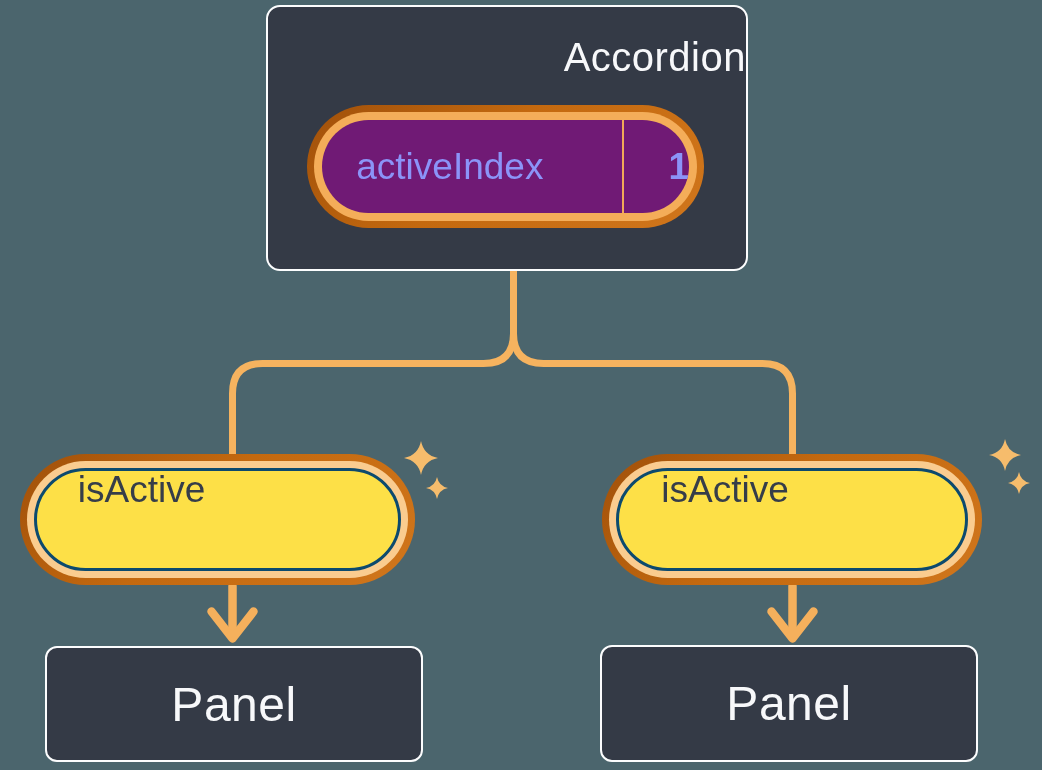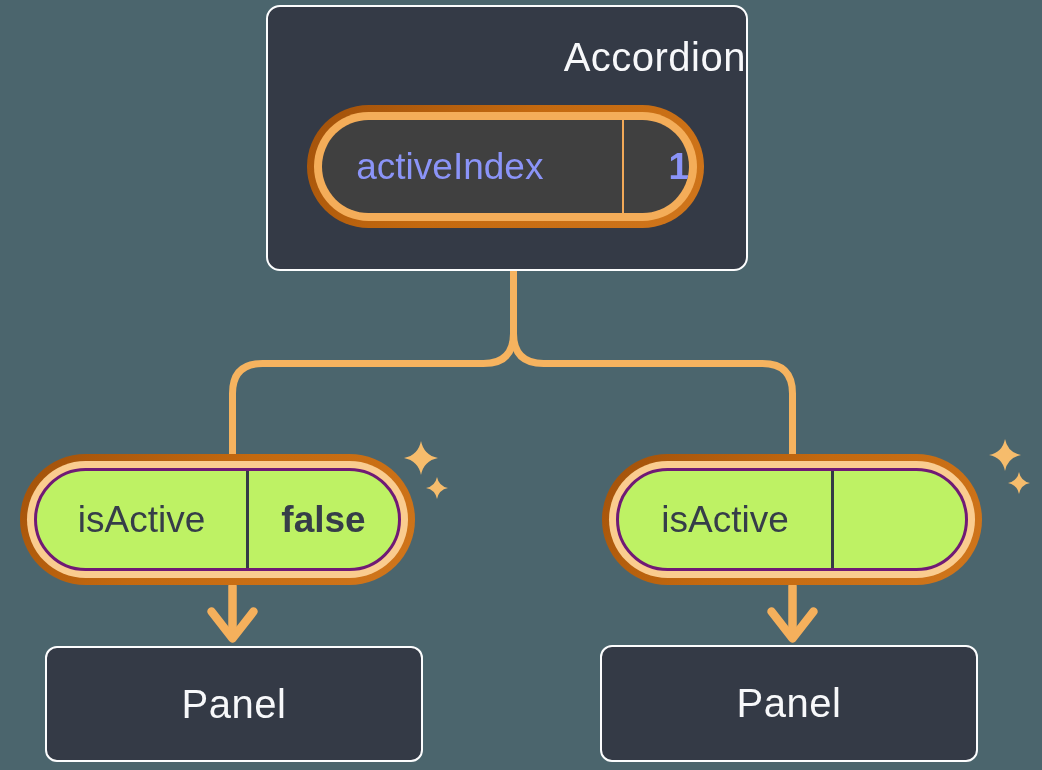--- a/index.html
+++ b/index.html
@@ -16,36 +16,36 @@
     position:absolute;background:#343A46;border:2.5px solid #FCFDFE;
     border-radius:14px;
   }
   .accordion-box{left:266px;top:5px;width:482px;height:266px;}
   .box-title{
     position:absolute;left:0;top:28px;width:100%;text-align:right;
     color:#F7F8FA;font-size:40px;font-weight:500;line-height:1.1;
     letter-spacing:0.5px;
   }
   .panel-box{display:flex;align-items:center;justify-content:center;
-    color:#F7F8FA;font-size:40px;font-weight:500;letter-spacing:0.5px;border-radius:12px;}
+    color:#F7F8FA;font-size:48px;font-weight:500;letter-spacing:0.5px;border-radius:12px;}
   .panel-left{left:45px;top:646px;width:378px;height:116px;}
   .panel-right{left:600px;top:645px;width:378px;height:117px;}
   
   .pill{position:absolute;border-radius:999px;padding:7px;
     background:linear-gradient(135deg,#A0500A 0%,#C4690F 45%,#D0761C 100%);}
   .pill-ring{width:100%;height:100%;border-radius:999px;padding:8px;}
   .pill-body{width:100%;height:100%;border-radius:999px;display:flex;align-items:stretch;overflow:hidden;}
   .pill-top{left:307px;top:105px;width:397px;height:123px;}
   .pill-top .pill-ring{background:#F4AD59;}
-  .pill-top .pill-body{background:#404040;gap:44px;}
+  .pill-top .pill-body{background:#701a75;gap:44px;}
   .pill-top .pill-divider{width:3px;background:#F2A958;}
   .pill-top .pill-text{color:#8B94F8;}
   .pill-child{top:454px;height:131px;}
   .pill-child .pill-ring{background:#FACC8F;padding:7px;}
-  .pill-child .pill-body{background:#bef264;border:3px solid #701a75;}
+  .pill-child .pill-body{background:#fde047;border:3px solid #0c4a6e;flex-direction:column;}
   .pill-child .pill-divider{width:3px;background:#343A46;}
   .pill-child .pill-text{color:#363D49;}
   .pill-false{left:20px;width:395px;}
   .pill-true{left:602px;width:380px;}
   .pill-sec{display:flex;align-items:center;justify-content:center;}
   .pill-text{font-size:37px;line-height:1;}
   .pill-value{font-weight:700;}
   .sec-value{flex:1;}
   .pill-top  .sec-label{width:277px;}
   .pill-false .sec-label{width:209px;}
@@ -110,23 +110,20 @@
     </div>
   </div>
 
   <div class="pill pill-child pill-false">
     <div class="pill-ring">
       <div class="pill-body">
         <div class="pill-sec sec-label">
           <span class="pill-text pill-label">isActive</span>
         </div>
         <div class="pill-divider"></div>
-        <div class="pill-sec sec-value">
-          <span class="pill-text pill-value">false</span>
-        </div>
       </div>
     </div>
   </div>
 
   <div class="pill pill-child pill-true">
     <div class="pill-ring">
       <div class="pill-body">
         <div class="pill-sec sec-label">
           <span class="pill-text pill-label">isActive</span>
         </div>

